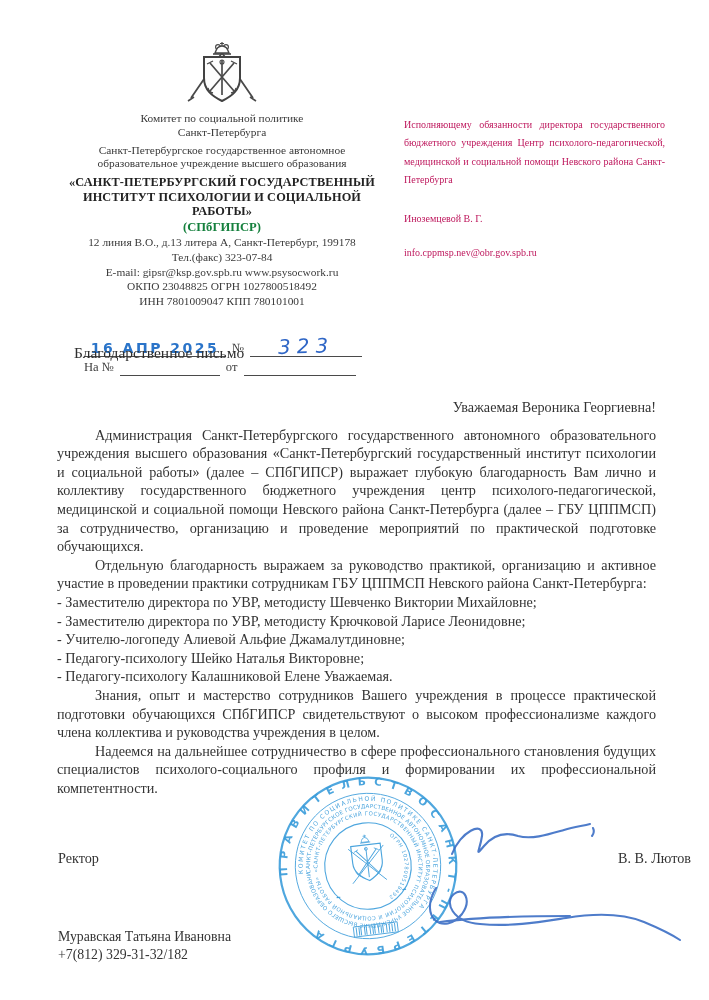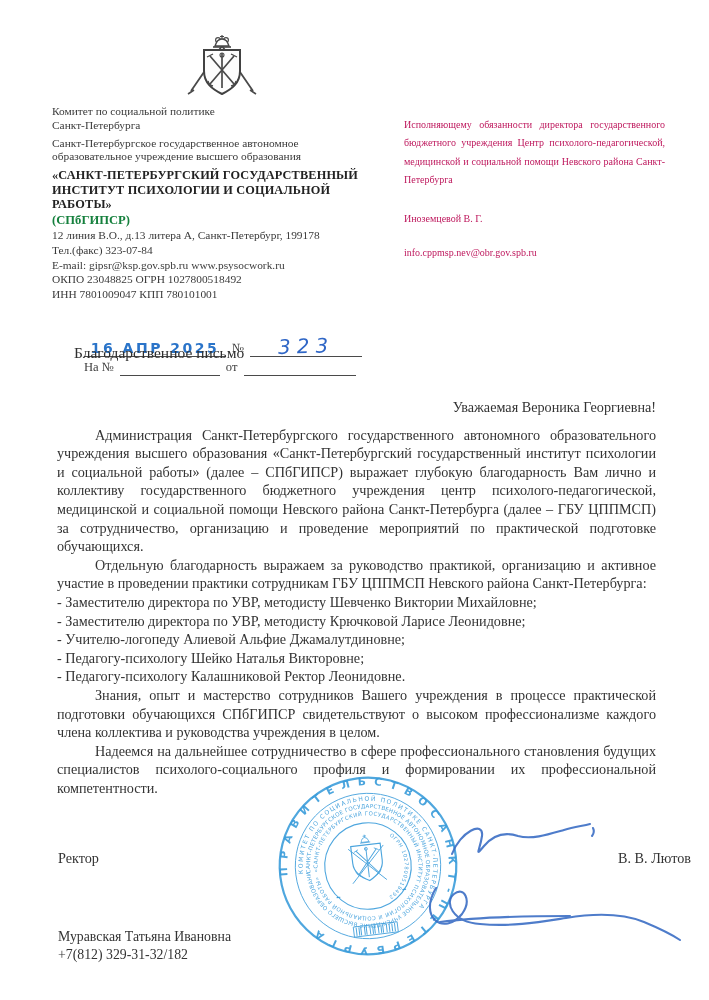--- a/index.html
+++ b/index.html
@@ -3,21 +3,21 @@
 <meta charset="utf-8">
 <style>
   html,body { margin:0; padding:0; background:#ffffff; }
   .page {
     position:relative; width:709px; height:1000px; margin:0 auto;
     background:#ffffff; overflow:hidden; color:#333;
     font-family:"Liberation Serif","DejaVu Serif",serif;
     -webkit-font-smoothing:antialiased;
   }
   
-  .letterhead { position:absolute; left:52px; top:33px; width:340px; color:#3a3a3a; }
+  .letterhead { position:absolute; left:52px; top:40px; width:340px; text-align:center; color:#3a3a3a; }
   .emblem { display:block; margin:0 auto 6px; }
   .lh-line   { font-size:11.4px; line-height:13.8px; }
   .lh-gap    { margin-top:4px; }
   .lh-bold   { font-size:12.3px; line-height:14.4px; font-weight:bold; color:#222; letter-spacing:.15px; }
   .lh-abbr   { font-size:12.6px; font-weight:bold; color:#15803d; margin-top:2px; line-height:15px; }
   .lh-small  { font-size:11.4px; line-height:14.6px; }
   
   .ref-block { position:absolute; left:84px; top:295px; width:290px; font-size:12.6px; color:#3d3d3d; }
   .ref-row { display:flex; align-items:flex-end; }
   .ref-row + .ref-row { margin-top:3px; }
@@ -121,21 +121,21 @@
   <div class="doc-title">Благодарственное письмо</div>
 
   <div class="body-text">
     <p class="salutation">Уважаемая Вероника Георгиевна!</p>
     <p class="ind">Администрация Санкт-Петербургского государственного автономного образовательного учреждения высшего образования «Санкт-Петербургский государственный институт психологии и социальной работы» (далее – СПбГИПСР) выражает глубокую благодарность Вам лично и коллективу государственного бюджетного учреждения центр психолого-педагогической, медицинской и социальной помощи Невского района Санкт-Петербурга (далее – ГБУ ЦППМСП) за сотрудничество, организацию и проведение мероприятий по практической подготовке обучающихся.</p>
     <p class="ind">Отдельную благодарность выражаем за руководство практикой, организацию и активное участие в проведении практики сотрудникам ГБУ ЦППМСП Невского района Санкт-Петербурга:</p>
     <p class="credit">- Заместителю директора по УВР, методисту Шевченко Виктории Михайловне;</p>
     <p class="credit">- Заместителю директора по УВР, методисту Крючковой Ларисе Леонидовне;</p>
     <p class="credit">- Учителю-логопеду Алиевой Альфие Джамалутдиновне;</p>
     <p class="credit">- Педагогу-психологу Шейко Наталья Викторовне;</p>
-    <p class="credit">- Педагогу-психологу Калашниковой Ректор Леонидовне.</p>
+    <p class="credit">- Педагогу-психологу Калашниковой Елене Уважаемая.</p>
     <p class="ind">Знания, опыт и мастерство сотрудников Вашего учреждения в процессе практической подготовки обучающихся СПбГИПСР свидетельствуют о высоком профессионализме каждого члена коллектива и руководства учреждения в целом.</p>
     <p class="ind">Надеемся на дальнейшее сотрудничество в сфере профессионального становления будущих специалистов психолого-социального профиля и формировании их профессиональной компетентности.</p>
   </div>
 
   <div class="sig-position">Ректор</div>
   <div class="sig-name">В. В. Лютов</div>
 
   <svg class="stamp-wrap" viewBox="0 0 200 200" fill="none">
     <g stroke="#2e96d8" opacity="0.9">
       <circle cx="100" cy="100" r="96" stroke-width="2.4"></circle>

